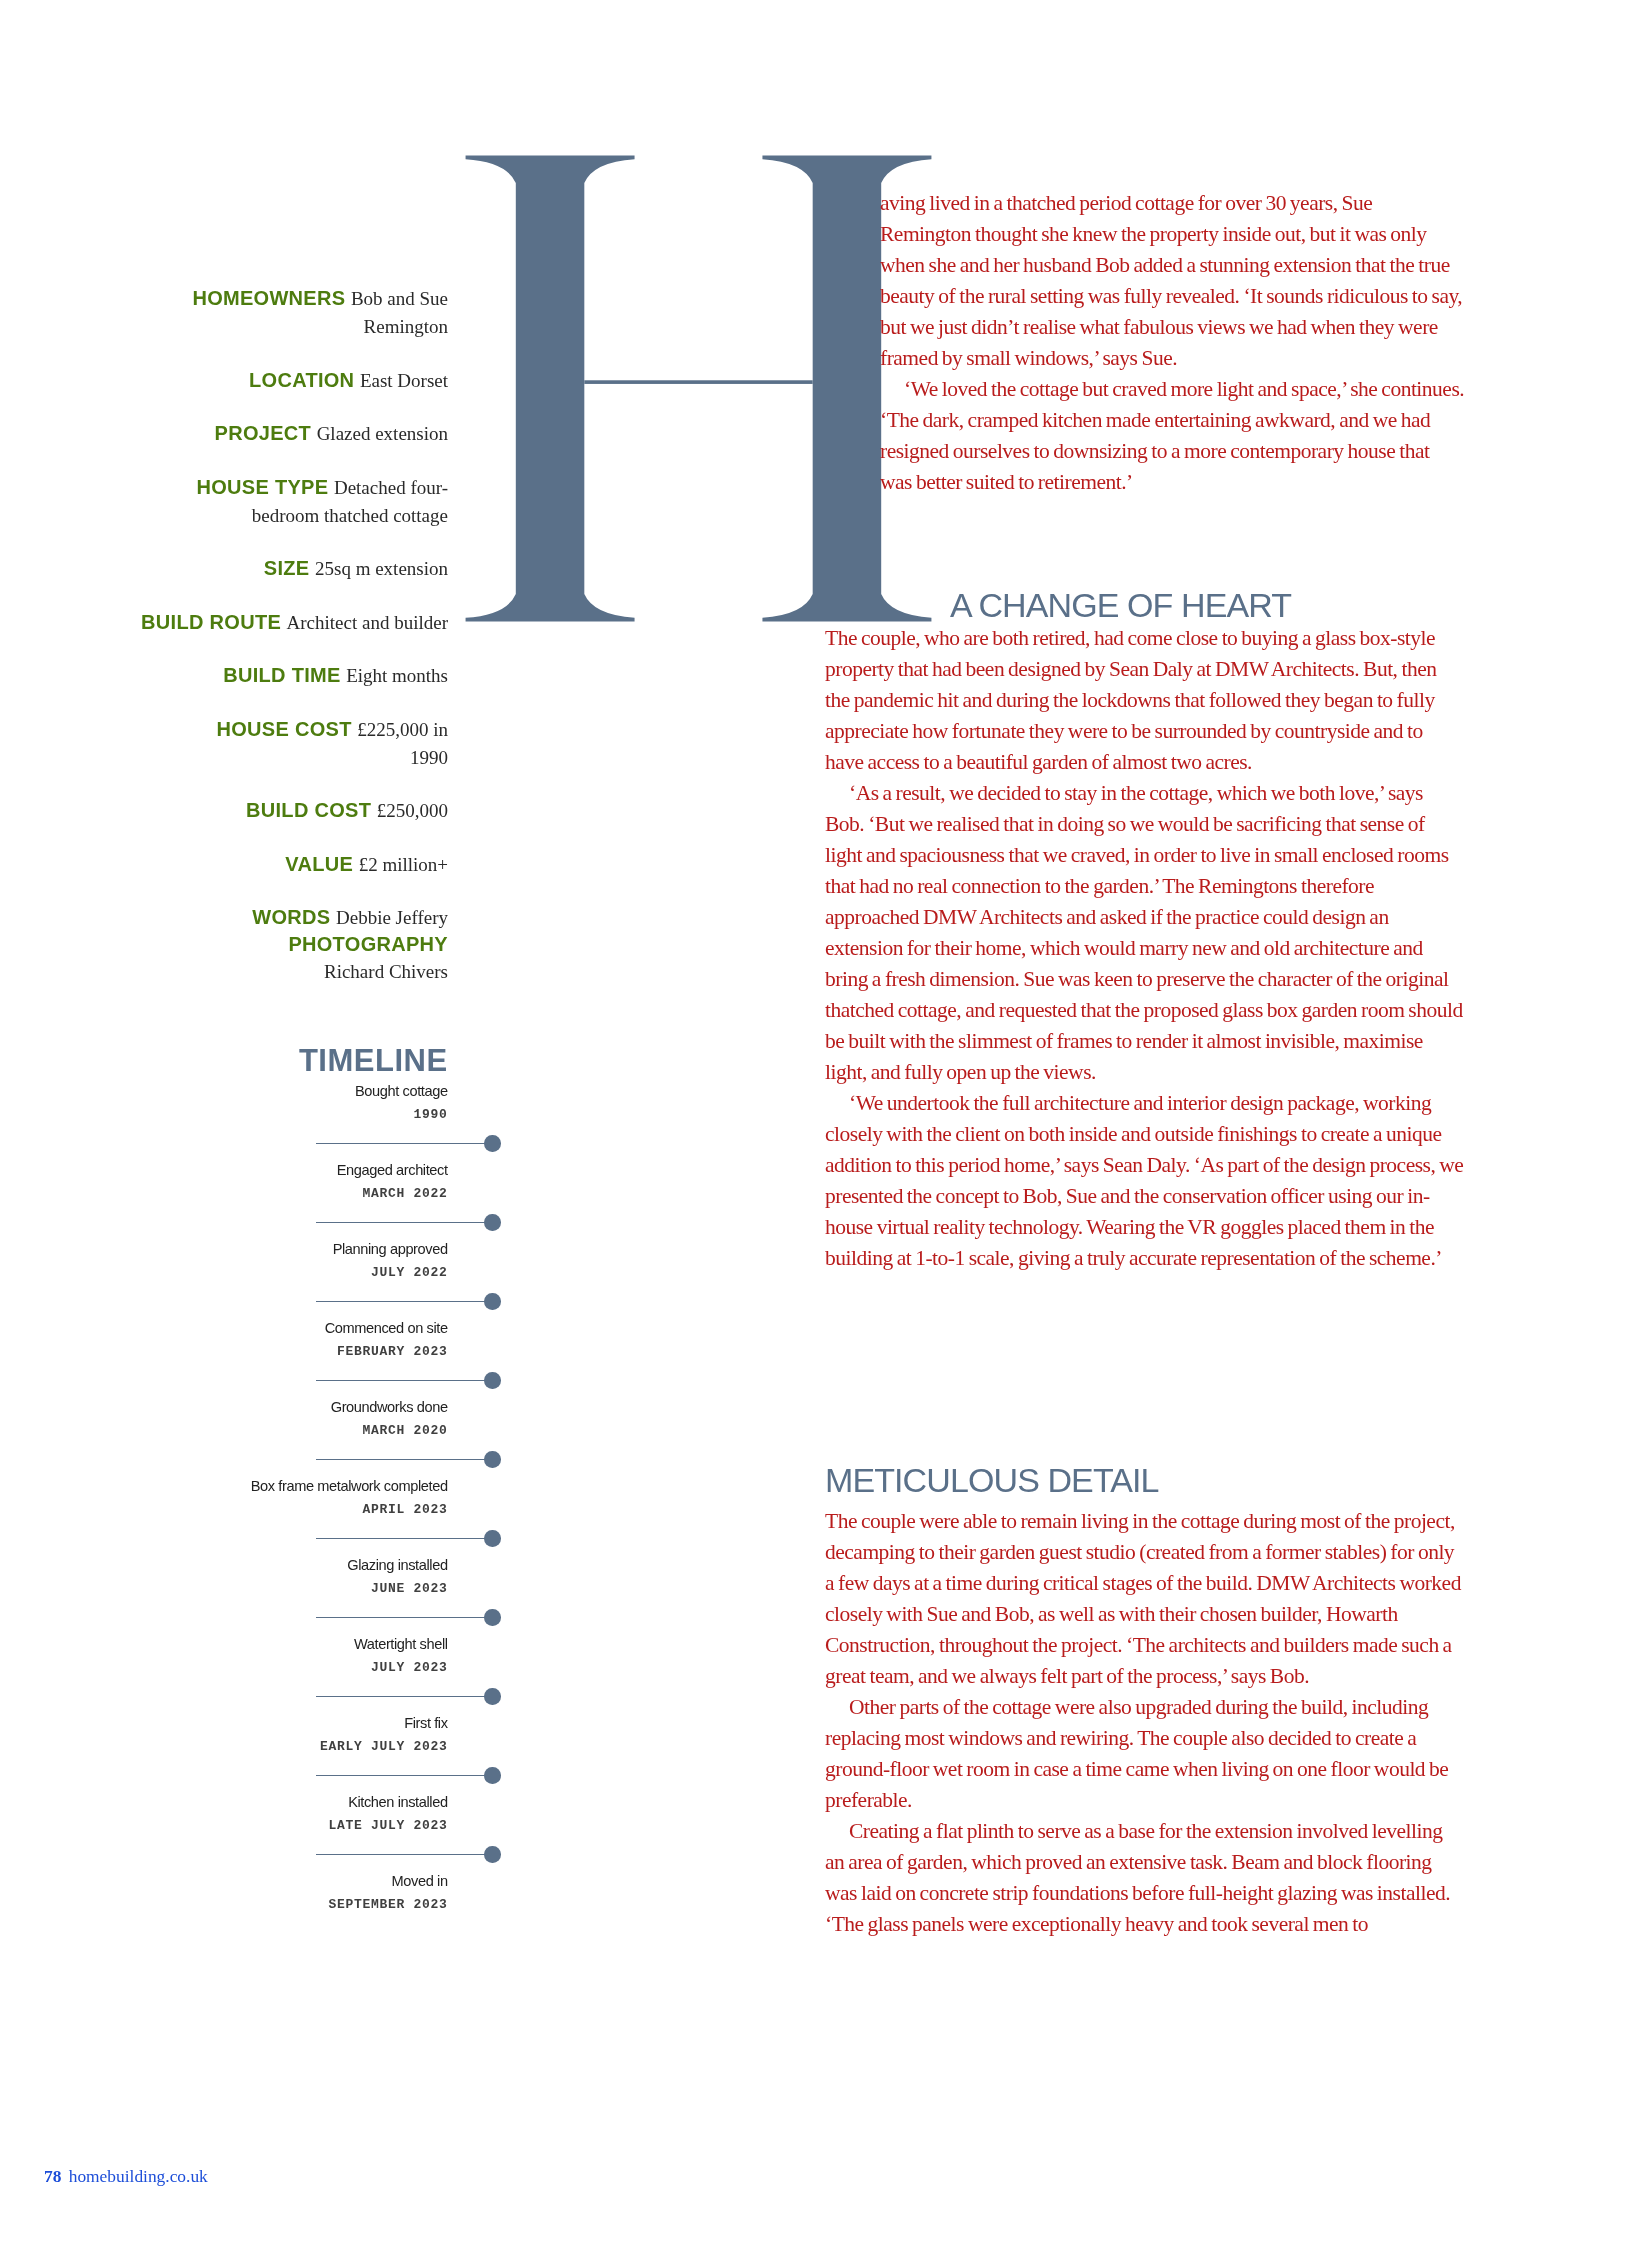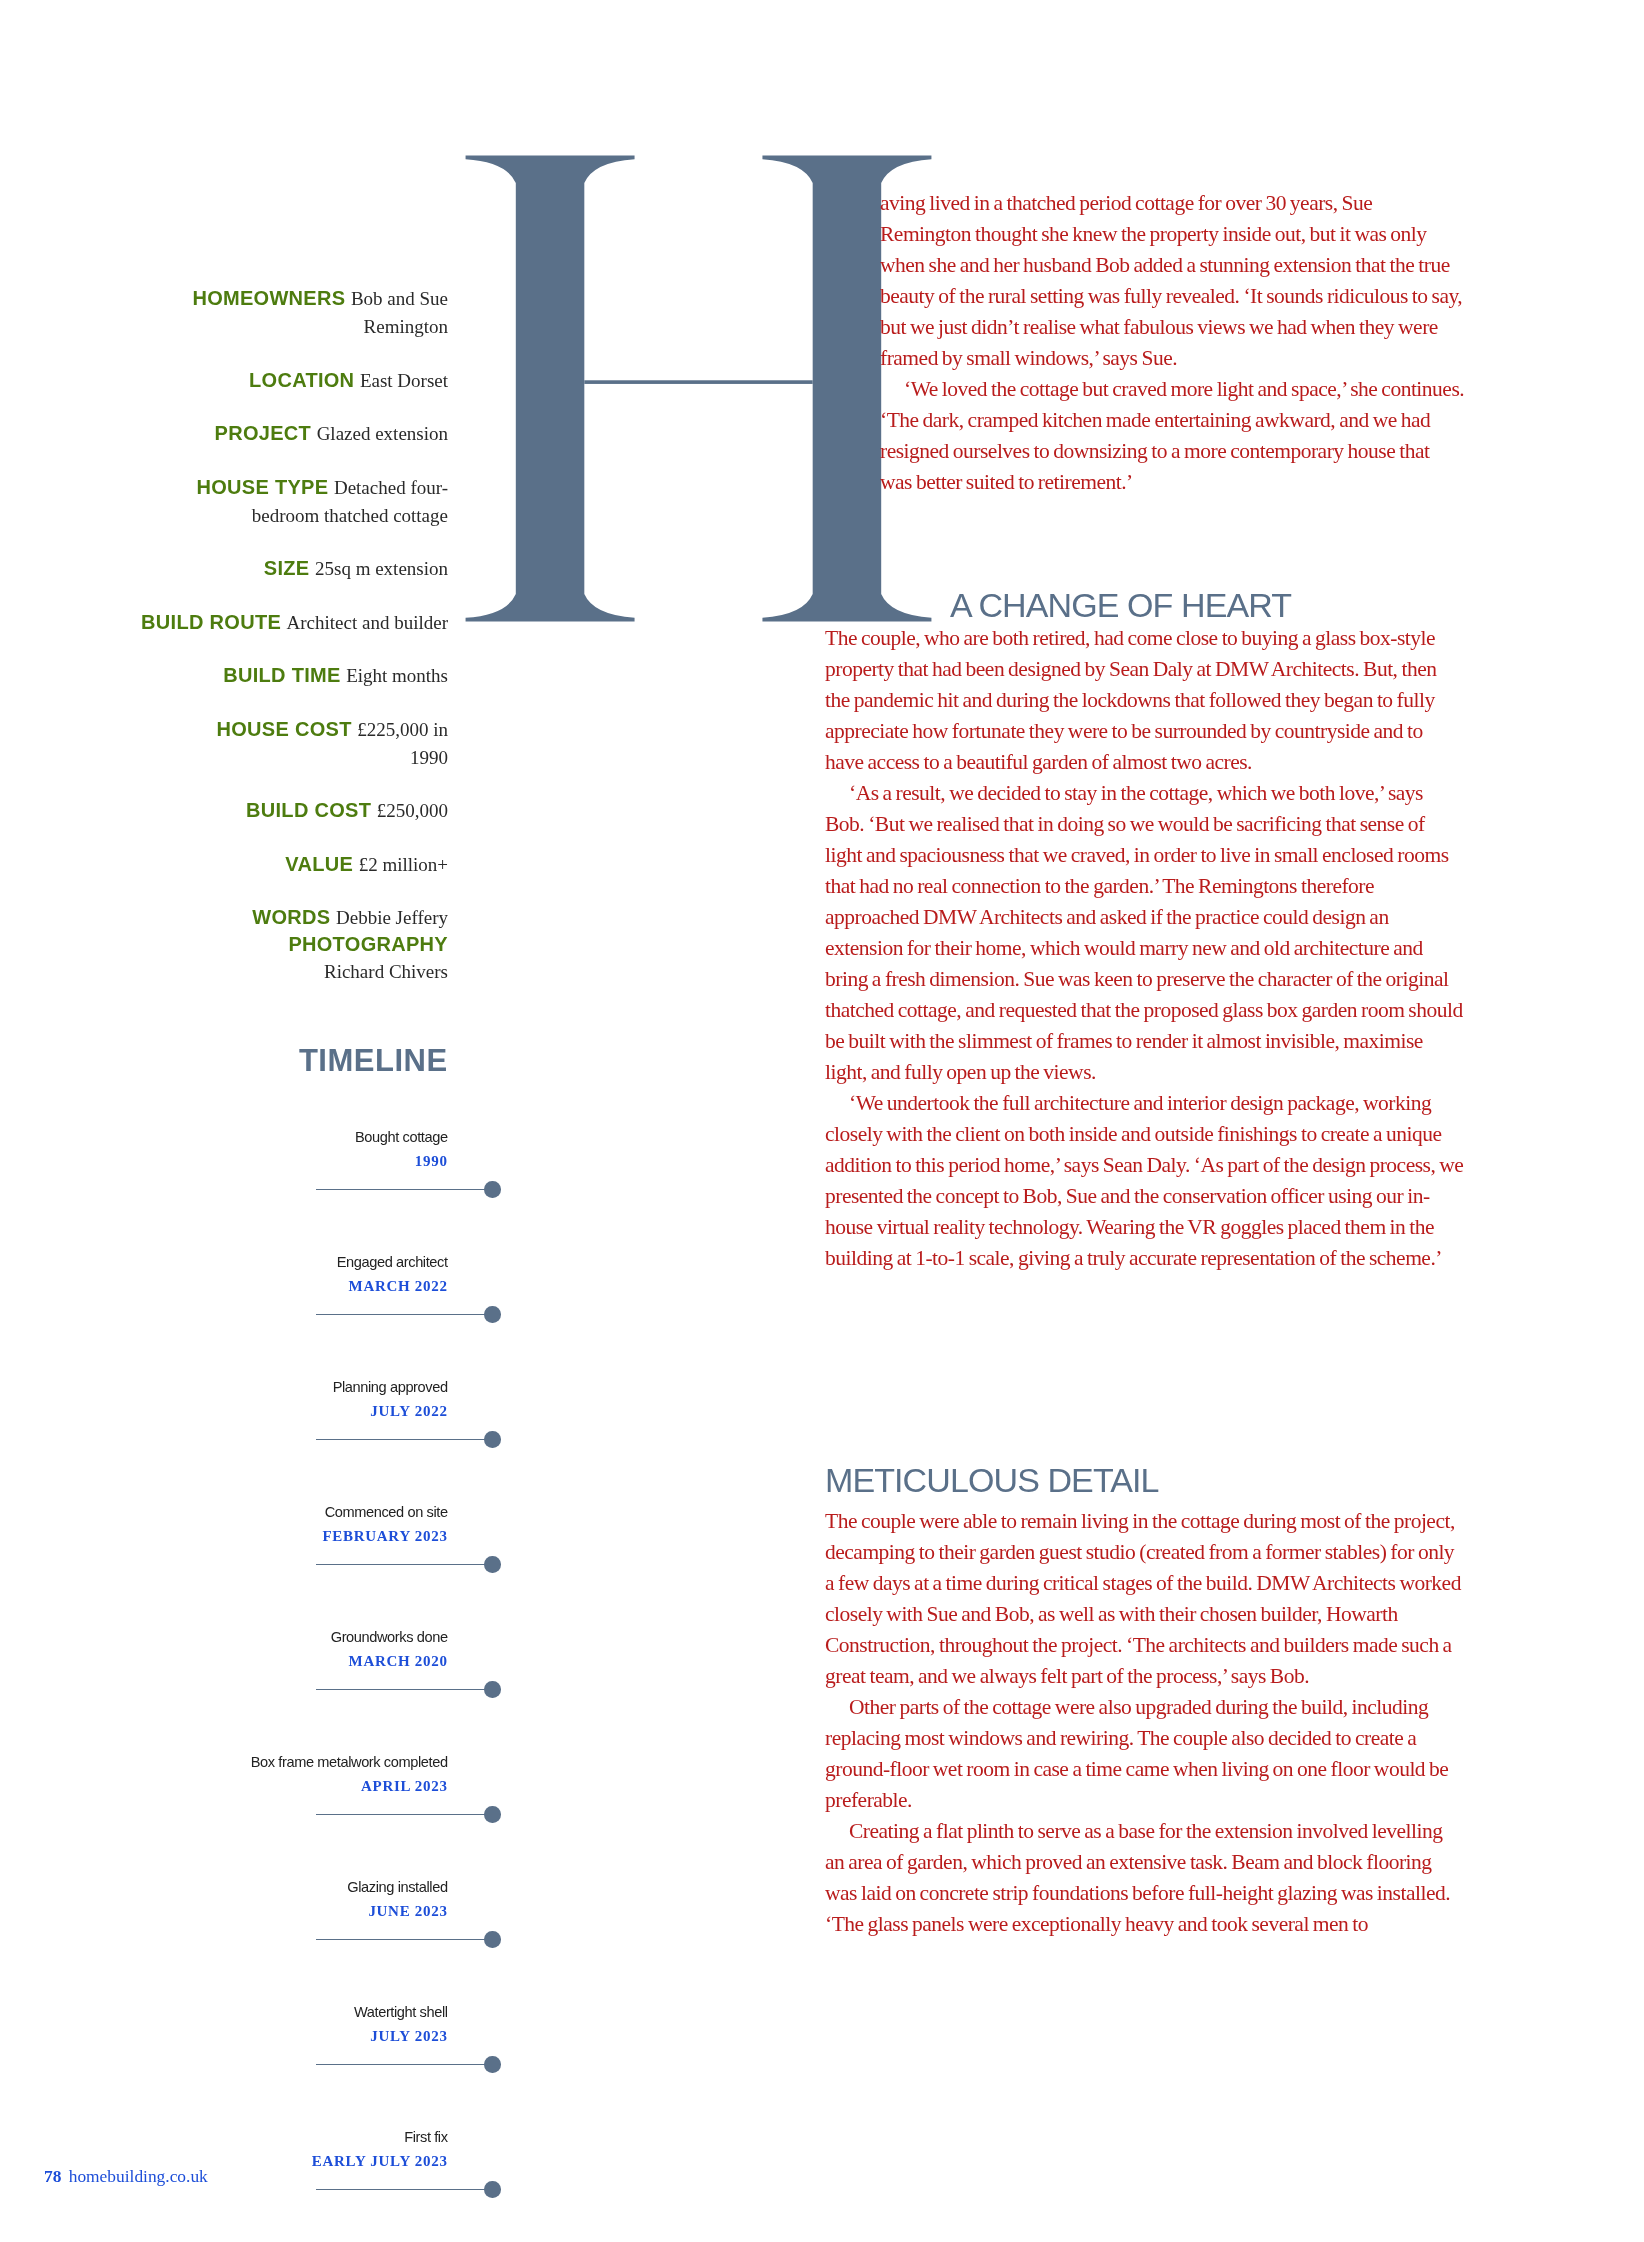--- a/index.html
+++ b/index.html
@@ -9,23 +9,23 @@
   #facts { position: absolute; left: 110px; top: 285px; width: 338px; text-align: right; }
   .fact { margin-bottom: 25px; font-size: 18.3px; line-height: 27.4px; color: #2a2a2a; }
   .fact .lbl { font-family: "Liberation Sans", "DejaVu Sans", sans-serif; font-weight: 700; color: #4d7c0f; font-size: 20px; letter-spacing: 0.3px; margin-right: 5.5px; }
   .fact .val { font-family: "Liberation Serif", "DejaVu Serif", serif; font-size: 19px; }
   .fact.tight { margin-bottom: 0; }
   .fact.credit2 { margin-top: -1.8px; text-align: right; }
 
   
   #timeline { position: absolute; left: 201px; top: 1042px; width: 274px; text-align: right; }
   #timeline .ttl { font-family: "Liberation Sans", "DejaVu Sans", sans-serif; font-weight: 700; color: #5a7089; font-size: 31px; letter-spacing: 0.5px; padding-right: 27.4px; line-height: 37px; }
-  .tl-item { padding-right: 27.4px; margin-top: 46px; }
+  .tl-item { padding-right: 27.4px; }
   .tl-event { font-family: "Liberation Sans", "DejaVu Sans", sans-serif; font-size: 14.6px; color: #222; line-height: 24px; letter-spacing: -0.4px; }
-  .tl-date { font-family: Liberation Serif, serif; font-weight: 700; font-size: 15px; color: #1d4ed8; line-height: 24px; letter-spacing: 0.7px; }
+  .tl-date { font-family: Liberation Mono, monospace; font-weight: 700; font-size: 13px; color: #404040; line-height: 24px; letter-spacing: 0.7px; }
   .tl-rule { position: relative; height: 31px; margin-right: -27.4px; }
   .tl-rule .line { position: absolute; left: 115px; right: 11px; top: 15.5px; height: 1.8px; background: #5a7089; }
   .tl-rule .dot { position: absolute; right: 1.8px; top: 8.2px; width: 16.4px; height: 16.4px; border-radius: 50%; background: #5a7089; }
 
   
   #dropcap { position: absolute; left: 461px; top: 151px; width: 475px; height: 475px; }
 
   
   .col { position: absolute; font-family: "Liberation Serif", "DejaVu Serif", serif; font-size: 21.5px; line-height: 31px; color: #b91c1c; letter-spacing: -0.5px; word-spacing: -0.9px; }
   .col p { margin: 0; text-align: left; }

